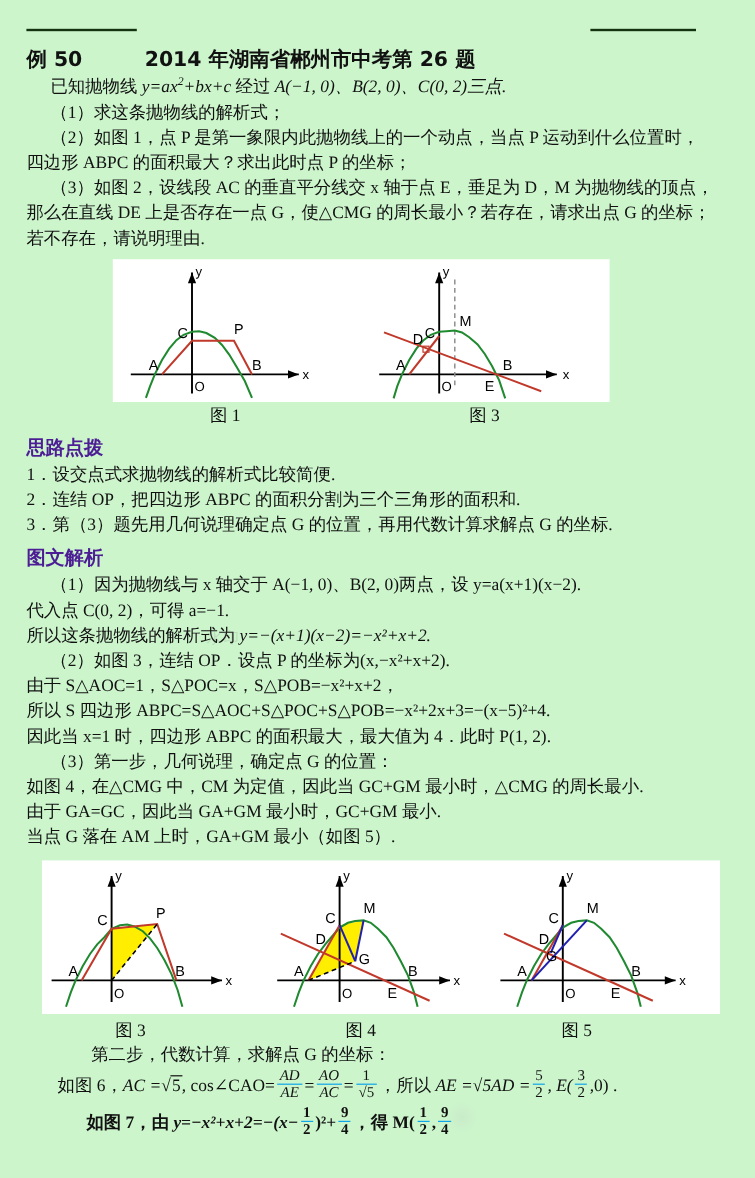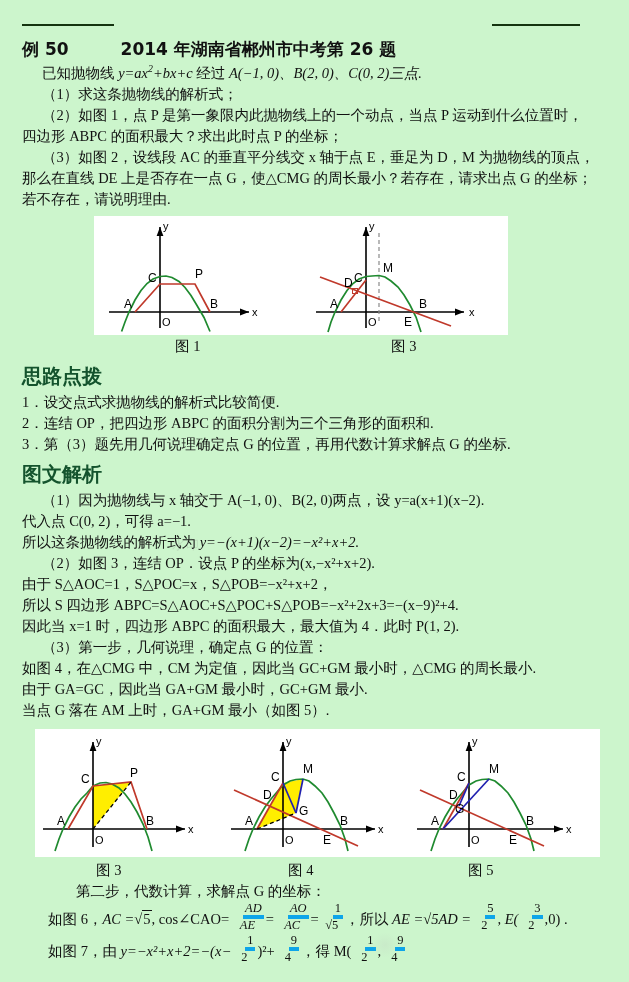--- a/index.html
+++ b/index.html
@@ -29,39 +29,39 @@
     font-weight:bold; font-size:17px; letter-spacing:0px;
     display:flex; align-items:baseline;
     color:#111;
   }
   .ex-label { margin-left:22px; }
   .ex-title { margin-left:52px; font-size:17px; }
 
   h2.section-head {
     margin:6px 0 2px 22px;
     font-family:Liberation Sans, sans-serif;
-    font-weight:bold; font-size:20px;
-    color:#14532d;
+    font-weight:bold; font-size:16px;
+    color:#4c1d95;
   }
 
   p.line {
     margin:0; padding:0 18px 0 22px;
     font-size:14.5px; line-height:21px;
     white-space:nowrap;
     font-family:"Liberation Serif","DejaVu Serif",serif;
   }
   p.indent { text-indent:20px; }
   p.num { padding-left:32px; text-indent:-10px; }
 
   i, .it { font-style:italic; }
   sup { font-size:0.68em; vertical-align:super; line-height:0; }
 
   
   .frac { display:inline-block; vertical-align:-0.42em; text-align:center; font-size:0.86em; line-height:1.05; margin:0 2px; }
-  .frac .n { display:block; padding:0 2px; border-bottom:4px solid #0ea5e9;margin-left:12px; }
+  .frac .n { display:block; padding:0 2px; border-bottom:1px solid #0ea5e9; }
   .frac .d { display:block; padding:0 2px; }
   .sqrt { display:inline-block; }
   .radicand { border-top:1px solid #111; padding:0 1px 0 1px; }
 
   
   .figbox { background:#ffffff; position:relative; }
   .figbox1 { margin:6px 0 0 94px; width:414px; height:119px; }
   .figrow-caps { position:relative; height:22px; font-size:14px; }
   .figcap { position:absolute; font-family:"Liberation Serif","DejaVu Serif",serif; font-size:14.5px; }
 
@@ -165,21 +165,21 @@
 
     <h2 class="section-head">图文解析</h2>
     <p class="line indent">（1）因为抛物线与 x 轴交于 A(−1, 0)、B(2, 0)两点，设 y=a(x+1)(x−2).</p>
     <p class="line">代入点 C(0, 2)，可得 a=−1.</p>
     <p class="line" style="position:relative;">
       <span>所以这条抛物线的解析式为 </span><i>y=−(x+1)(x−2)=−x²+x+2.</i>
       <span class="wm wm-text" style="left:172px;top:2px;">水印</span>
     </p>
     <p class="line indent">（2）如图 3，连结 OP．设点 P 的坐标为(x,−x²+x+2).</p>
     <p class="line">由于 S△AOC=1，S△POC=x，S△POB=−x²+x+2，</p>
-    <p class="line">所以 S 四边形 ABPC=S△AOC+S△POC+S△POB=−x²+2x+3=−(x−9)²+4.</p>
+    <p class="line">所以 S 四边形 ABPC=S△AOC+S△POC+S△POB=−x²+2x+3=−(x−5)²+4.</p>
     <p class="line">因此当 x=1 时，四边形 ABPC 的面积最大，最大值为 4．此时 P(1, 2).</p>
     <p class="line indent">（3）第一步，几何说理，确定点 G 的位置：</p>
     <p class="line">如图 4，在△CMG 中，CM 为定值，因此当 GC+GM 最小时，△CMG 的周长最小.</p>
     <p class="line">由于 GA=GC，因此当 GA+GM 最小时，GC+GM 最小.</p>
     <p class="line">当点 G 落在 AM 上时，GA+GM 最小（如图 5）.</p>
 
     <div class="figbox figbox2">
       <svg width="565" height="128" viewBox="0 0 565 128">
 
         <g>
@@ -263,19 +263,19 @@
       <span class="figcap" style="left:288px;top:4px;">图 4</span>
       <span class="figcap" style="left:468px;top:4px;">图 5</span>
     </div>
 
     <p class="line" style="padding-left:76px;">第二步，代数计算，求解点 G 的坐标：</p>
 
     <p class="line" style="padding-left:48px;line-height:30px;">
       <span>如图 6，</span><i>AC =</i><span class="sqrt">√<span class="radicand">5</span></span><span>, cos∠CAO=</span><span class="frac"><i class="n">AD</i><i class="d">AE</i></span><span>=</span><span class="frac"><i class="n">AO</i><i class="d">AC</i></span><span>=</span><span class="frac"><span class="n">1</span><span class="d">√5</span></span><span>，所以 </span><i>AE =</i><span class="sqrt">√</span><i>5AD =</i><span class="frac"><span class="n">5</span><span class="d">2</span></span><i>, E(</i><span class="frac"><span class="n">3</span><span class="d">2</span></span><span>,0) .</span>
     </p>
 
-    <p class="line" style="padding-left:48px;line-height:32px;position:relative;">
+    <p class="line" style="padding-left:72px;line-height:32px;position:relative;font-weight:bold;">
       <span>如图 7，由 </span><i>y=−x²+x+2=</i><i>−(x−</i><span class="frac"><span class="n">1</span><span class="d">2</span></span><span>)²+</span><span class="frac"><span class="n">9</span><span class="d">4</span></span><span>，得 M(</span><span class="frac"><span class="n">1</span><span class="d">2</span></span><span>,</span><span class="frac"><span class="n">9</span><span class="d">4</span></span>
       <span class="wm" style="left:372px;top:-2px;width:26px;height:26px;border-radius:50%;background:radial-gradient(circle, #bbb 0%, rgba(200,200,200,0) 70%);"></span>
     </p>
 
   </div>
 </div>
 
 </body></html>

